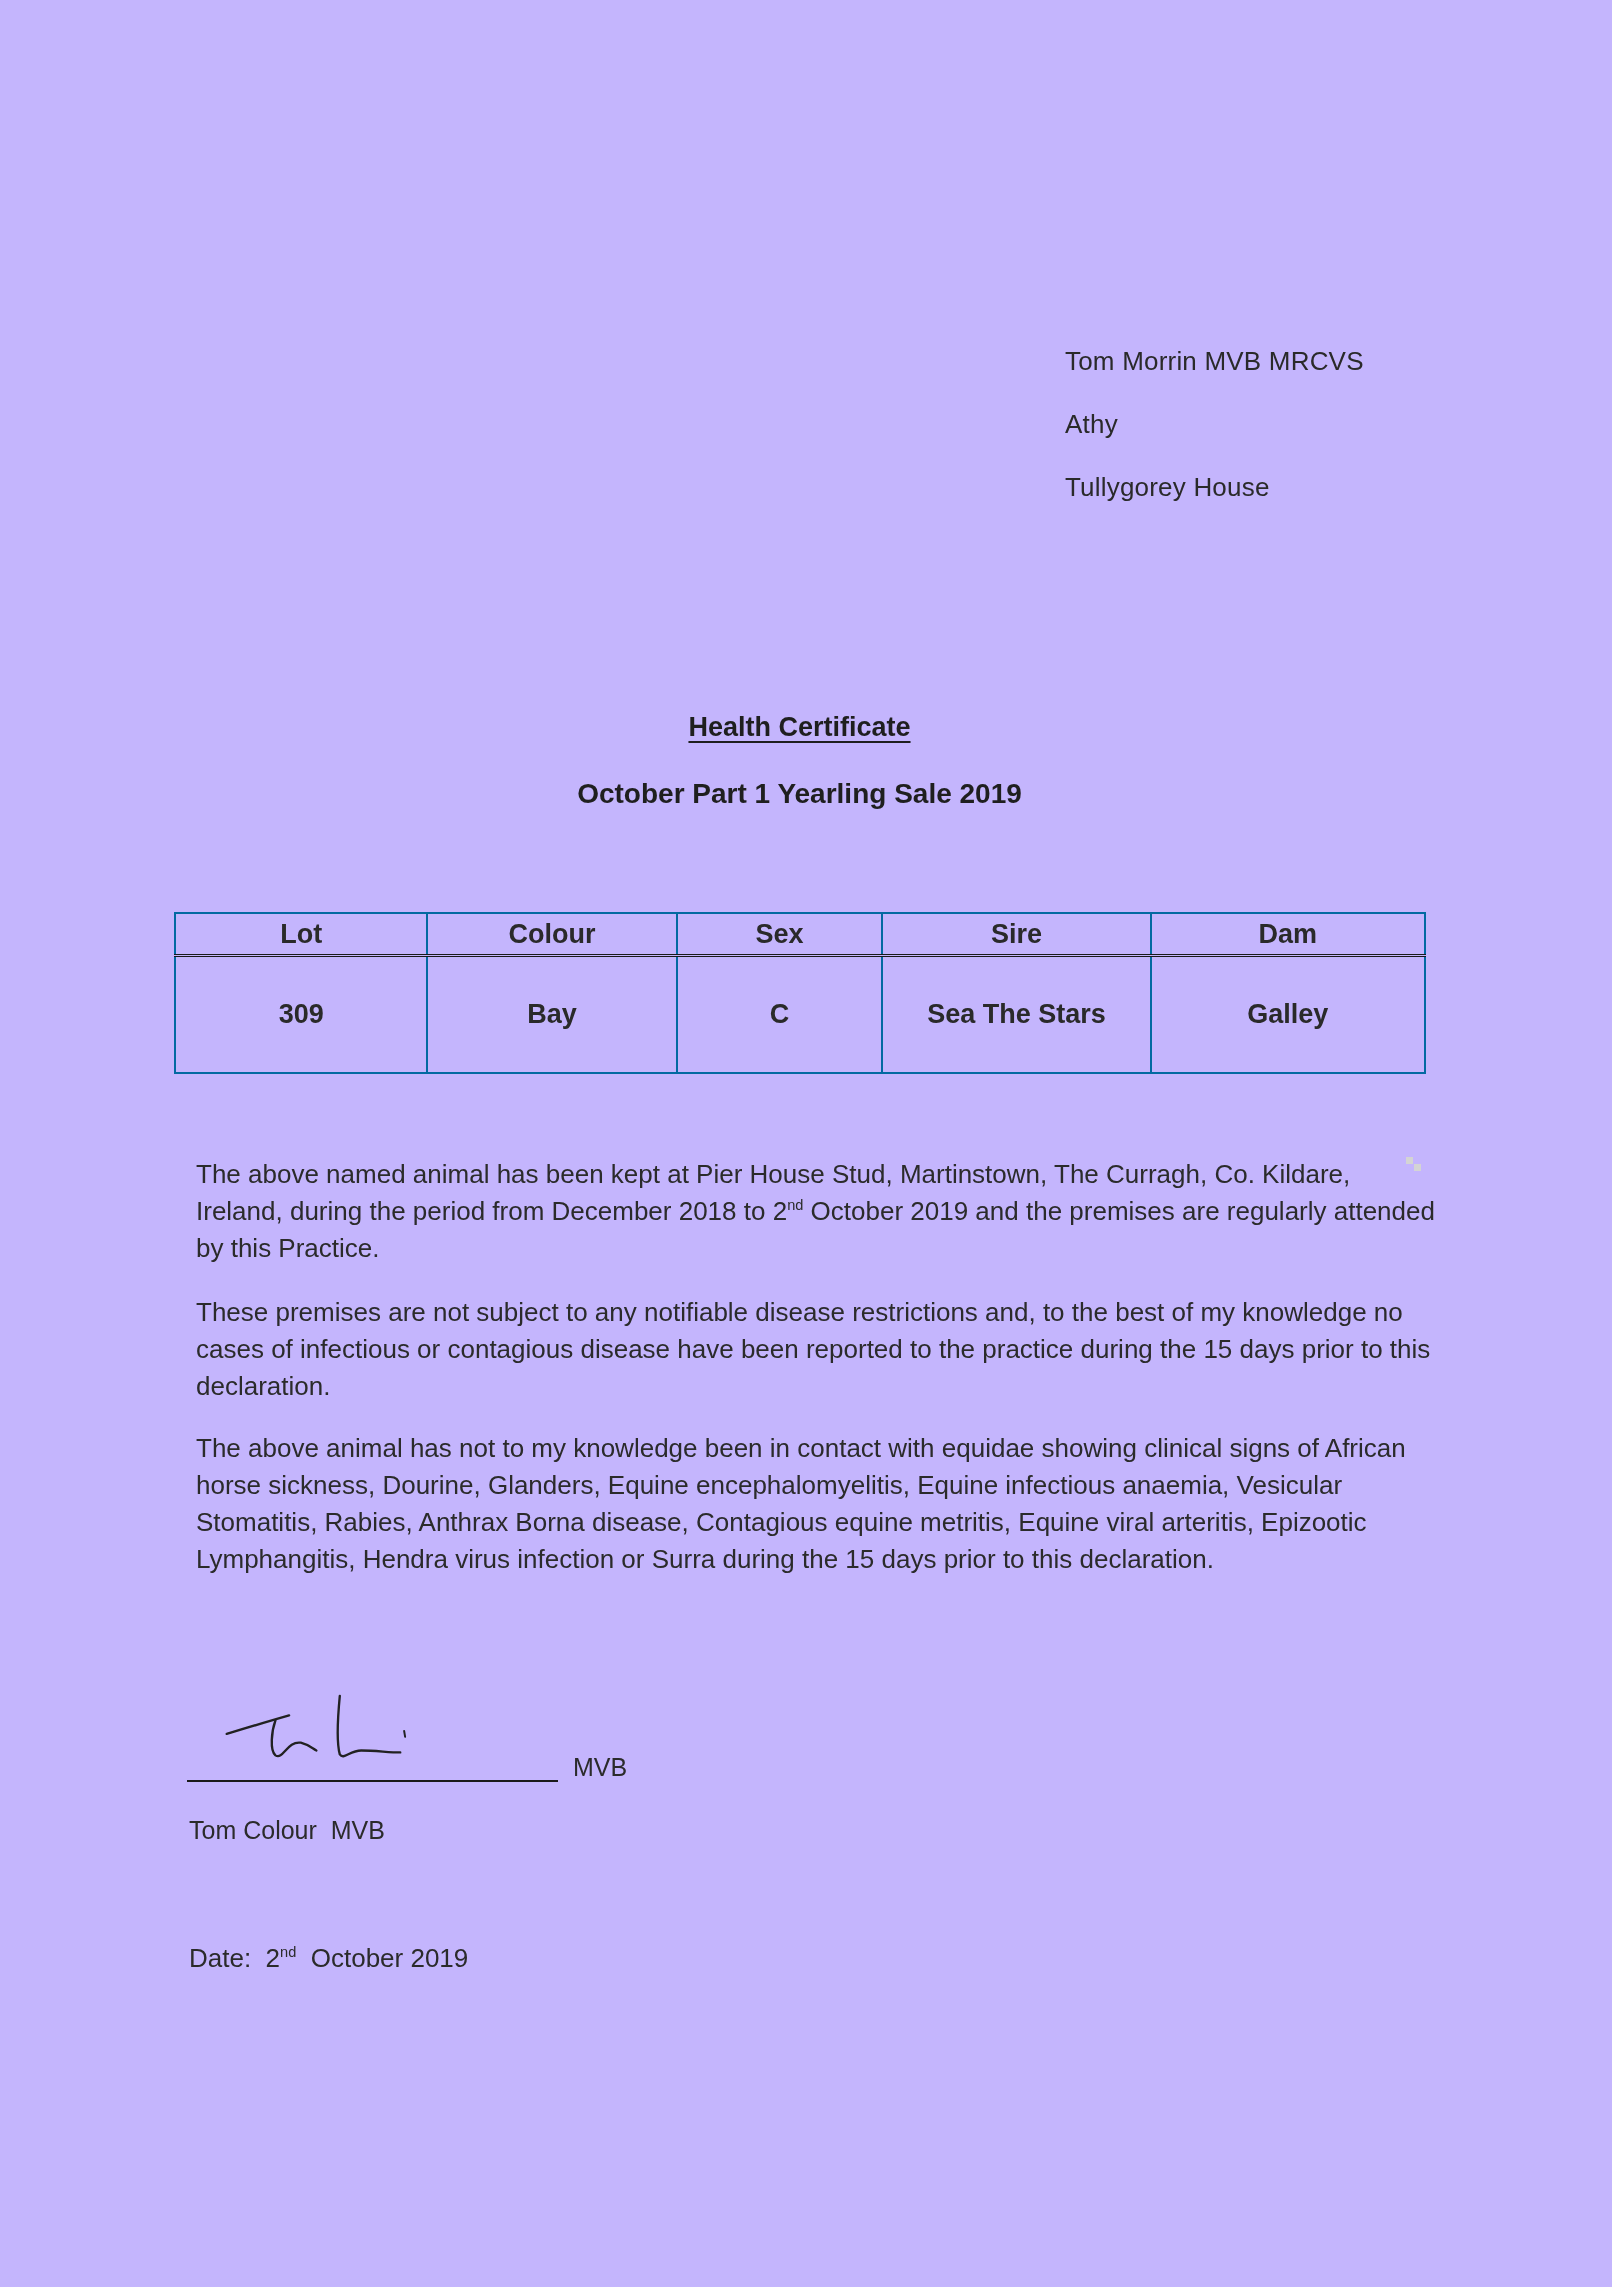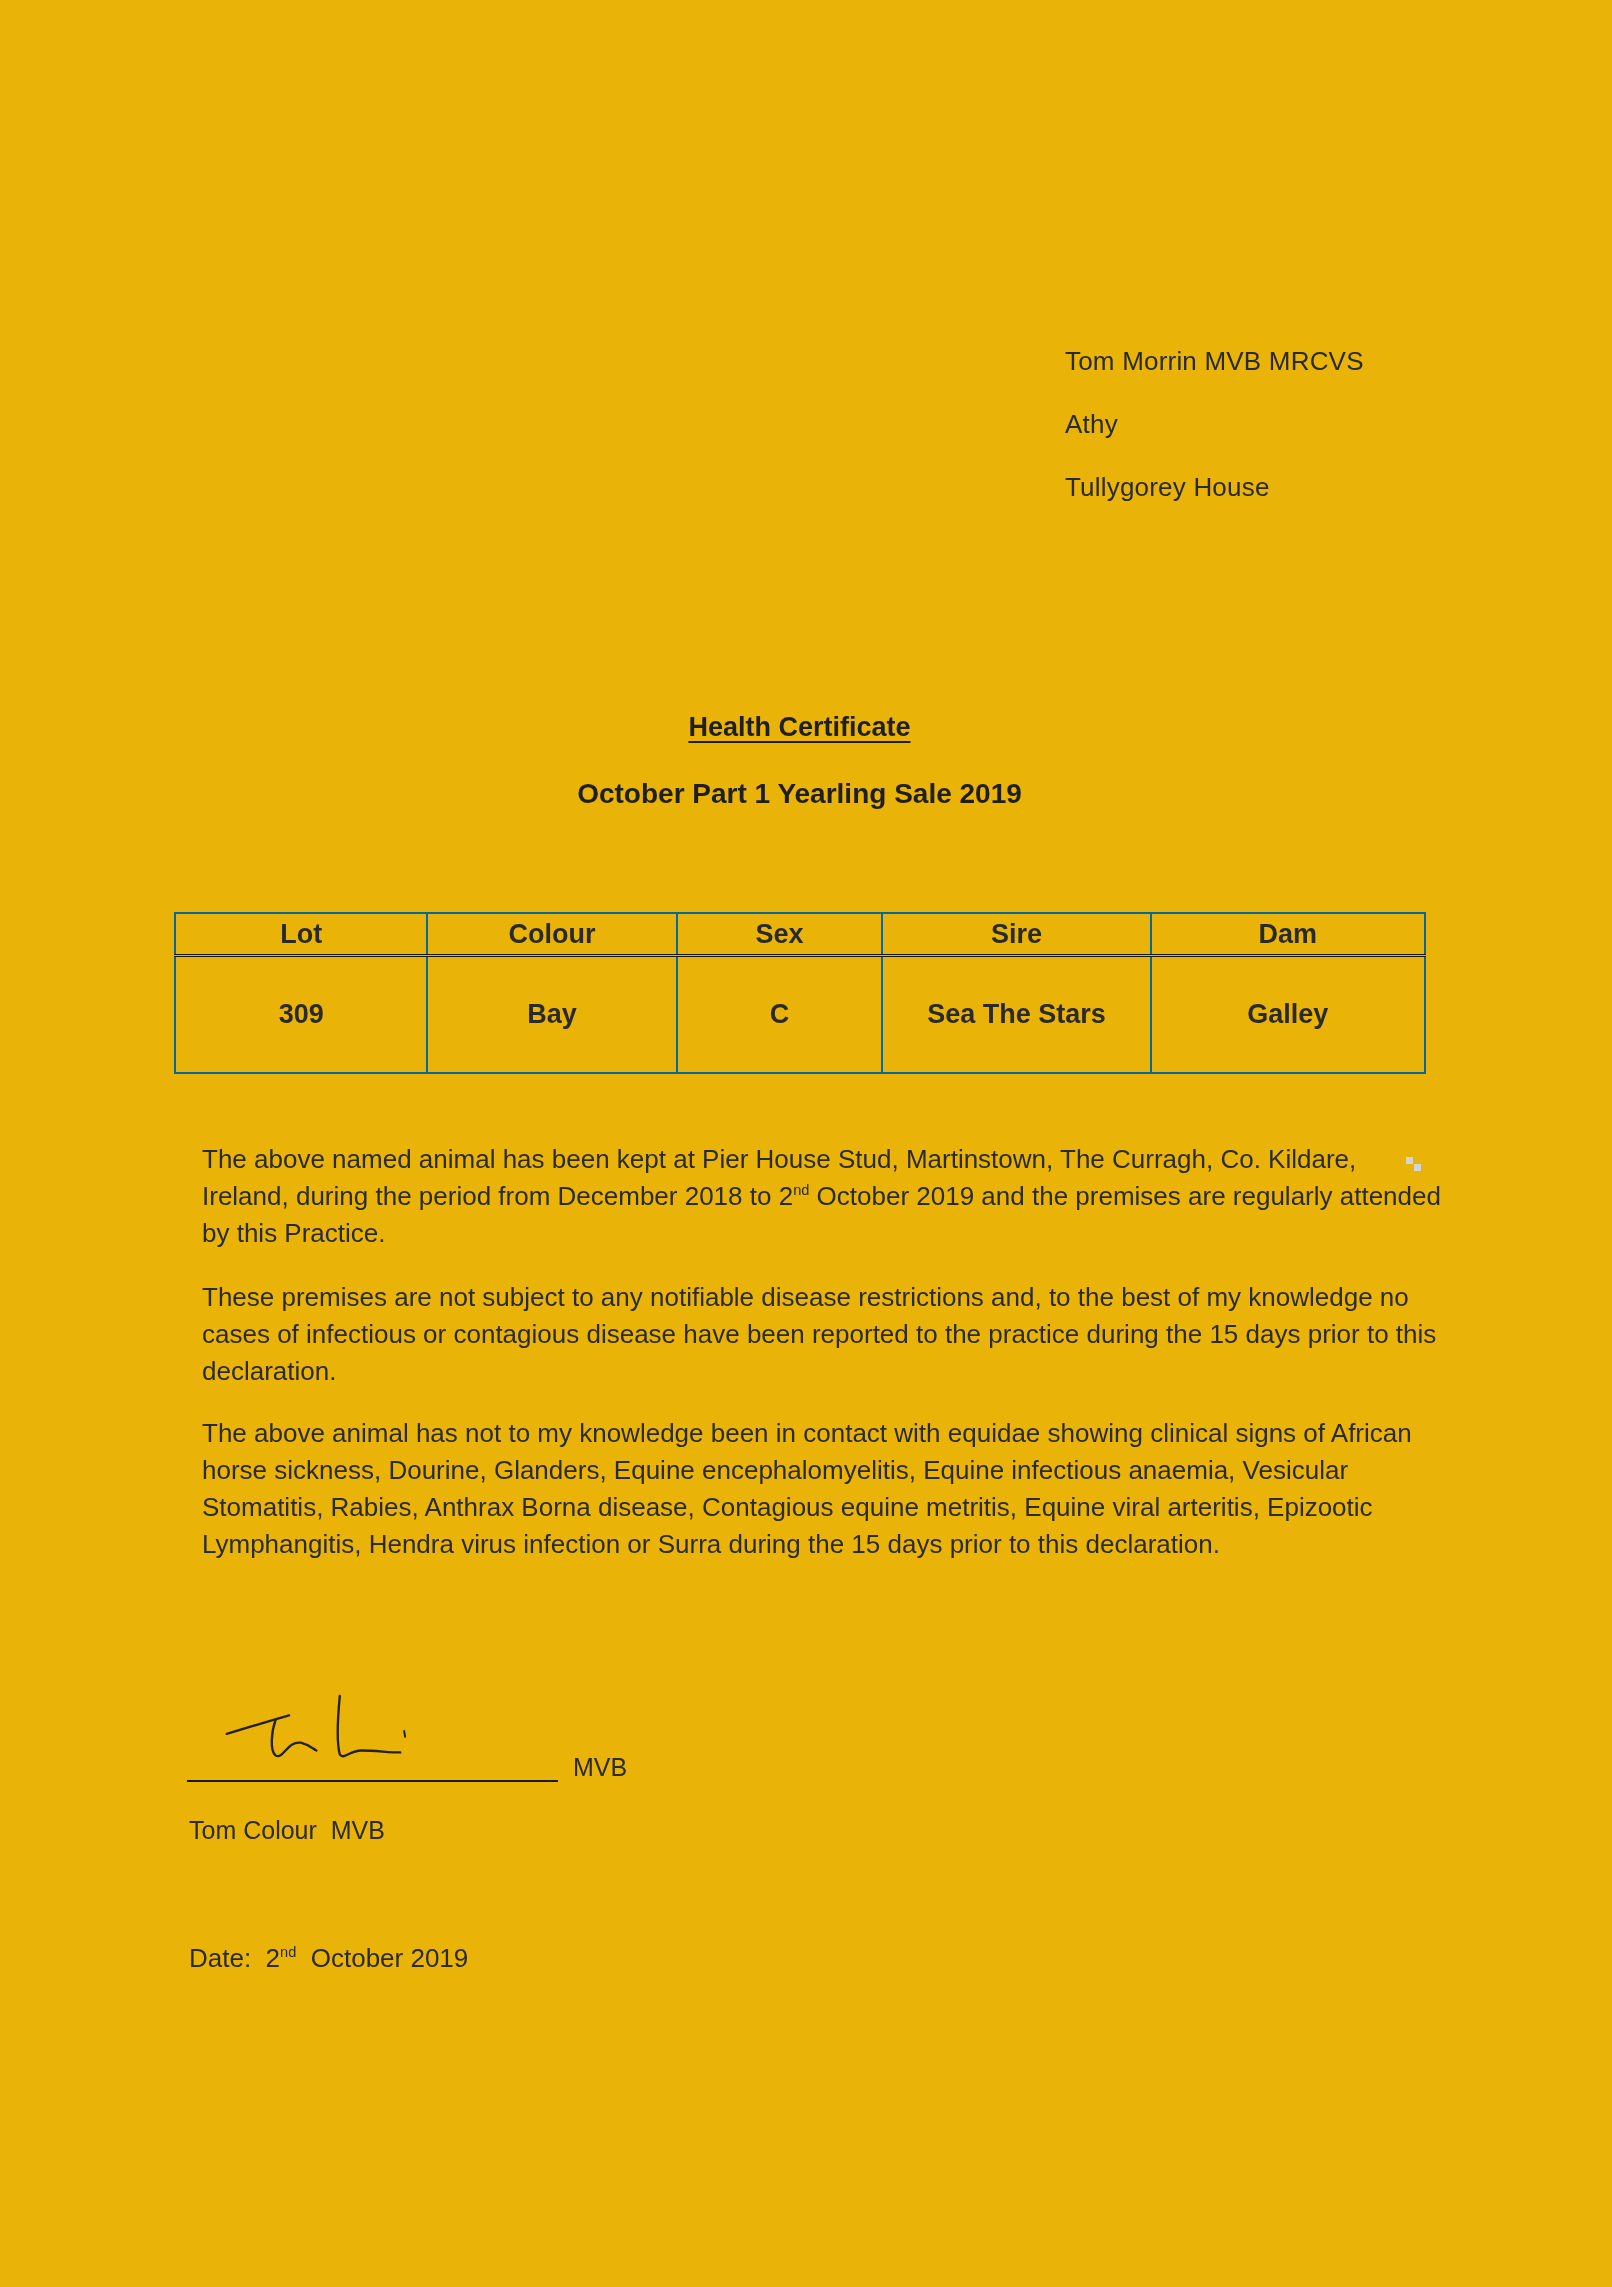--- a/index.html
+++ b/index.html
@@ -13,21 +13,21 @@
       position: relative;
       overflow: hidden;
       font-family: "Liberation Sans", "DejaVu Sans", sans-serif;
       color: #1e1e1e;
     }
     .page {
       position: absolute;
       left: 0; top: 0;
       width: 1612px;
       height: 2288px;
-      background: #eab308;
+      background: #c4b5fd;
     }
     
     .address {
       position: absolute;
       left: 1065px;
       top: 330px;
       font-size: 26px;
       line-height: 63px;
       color: #2a2a2a;
       letter-spacing: 0.2px;
@@ -87,25 +87,26 @@
     }
     col.c1 { width: 253px; }
     col.c2 { width: 250px; }
     col.c3 { width: 206px; }
     col.c4 { width: 269px; }
     col.c5 { width: 275px; }
 
     
     .para {
       position: absolute;
-      left: 202px;
+      left: 196px;
       width: 1248px;
       font-size: 26px;
       line-height: 37px;
       color: #2b2b2b;
+      margin-top: 15px;
     }
     .para sup { font-size: 14.6px; line-height: 0; }
     .p1 { top: 1141px; }
     .p2 { top: 1279px; }
     .p3 { top: 1415px; }
 
     
     .signature {
       position: absolute;
       left: 215px;

